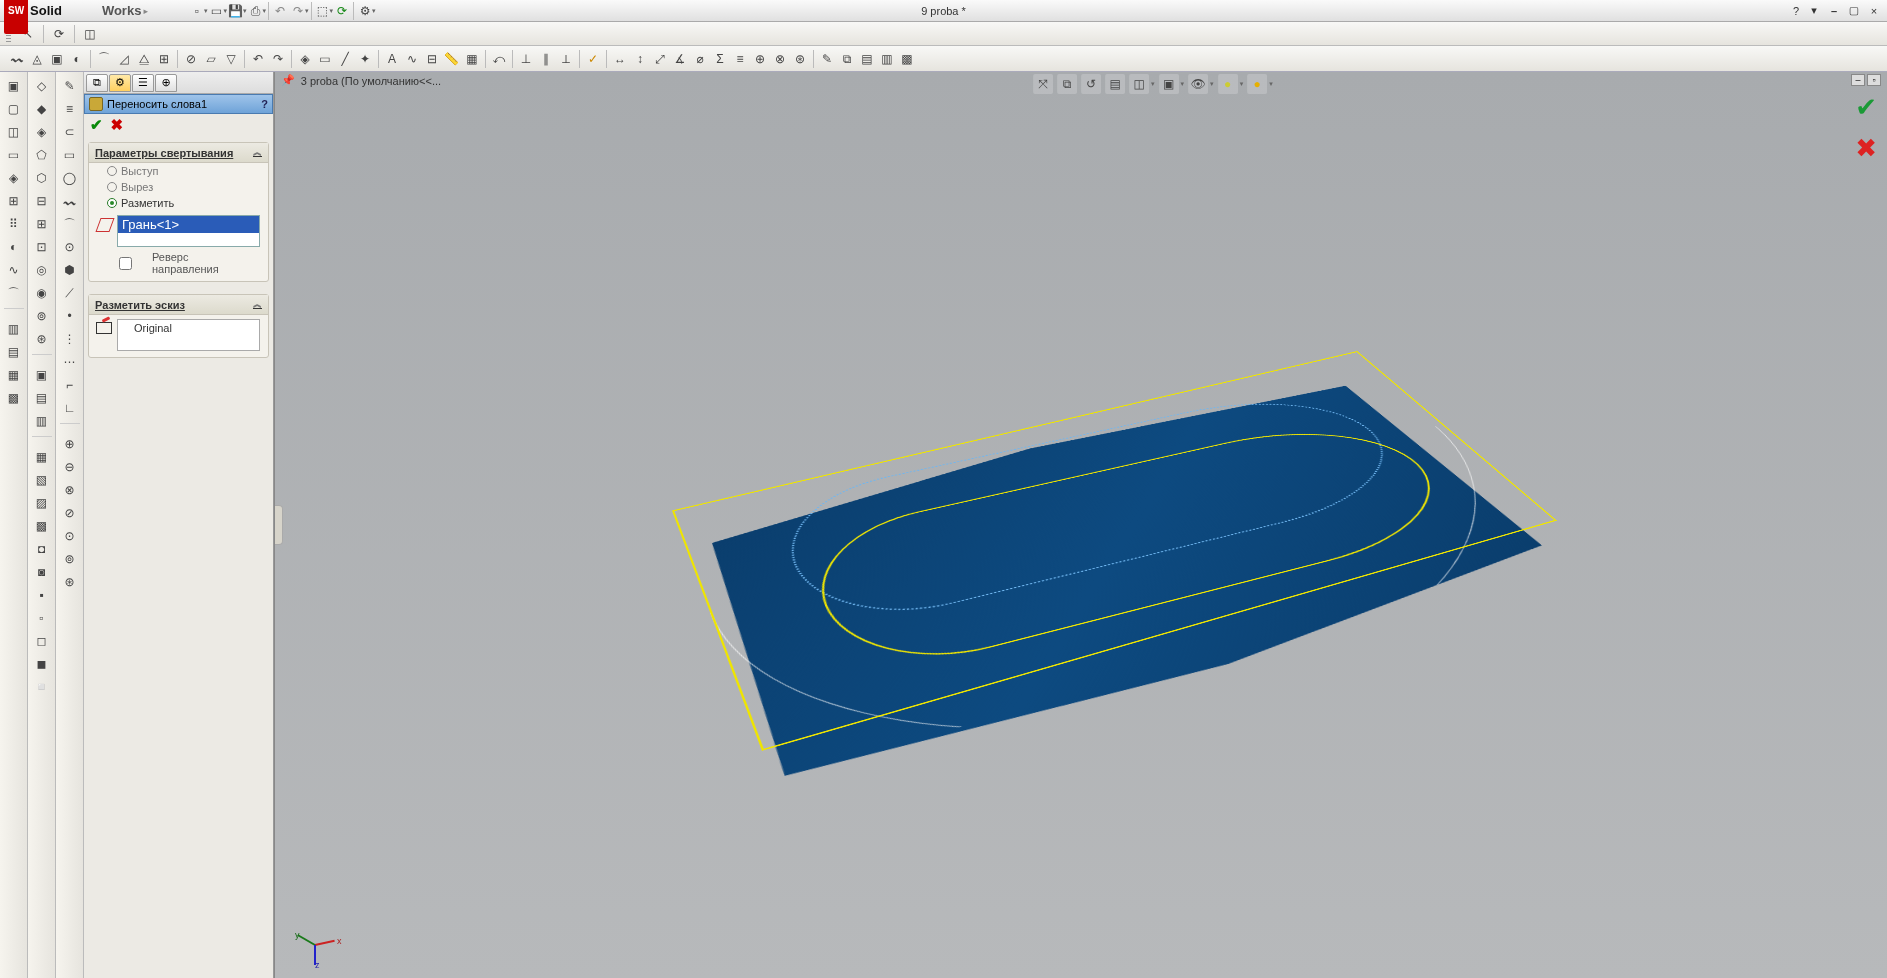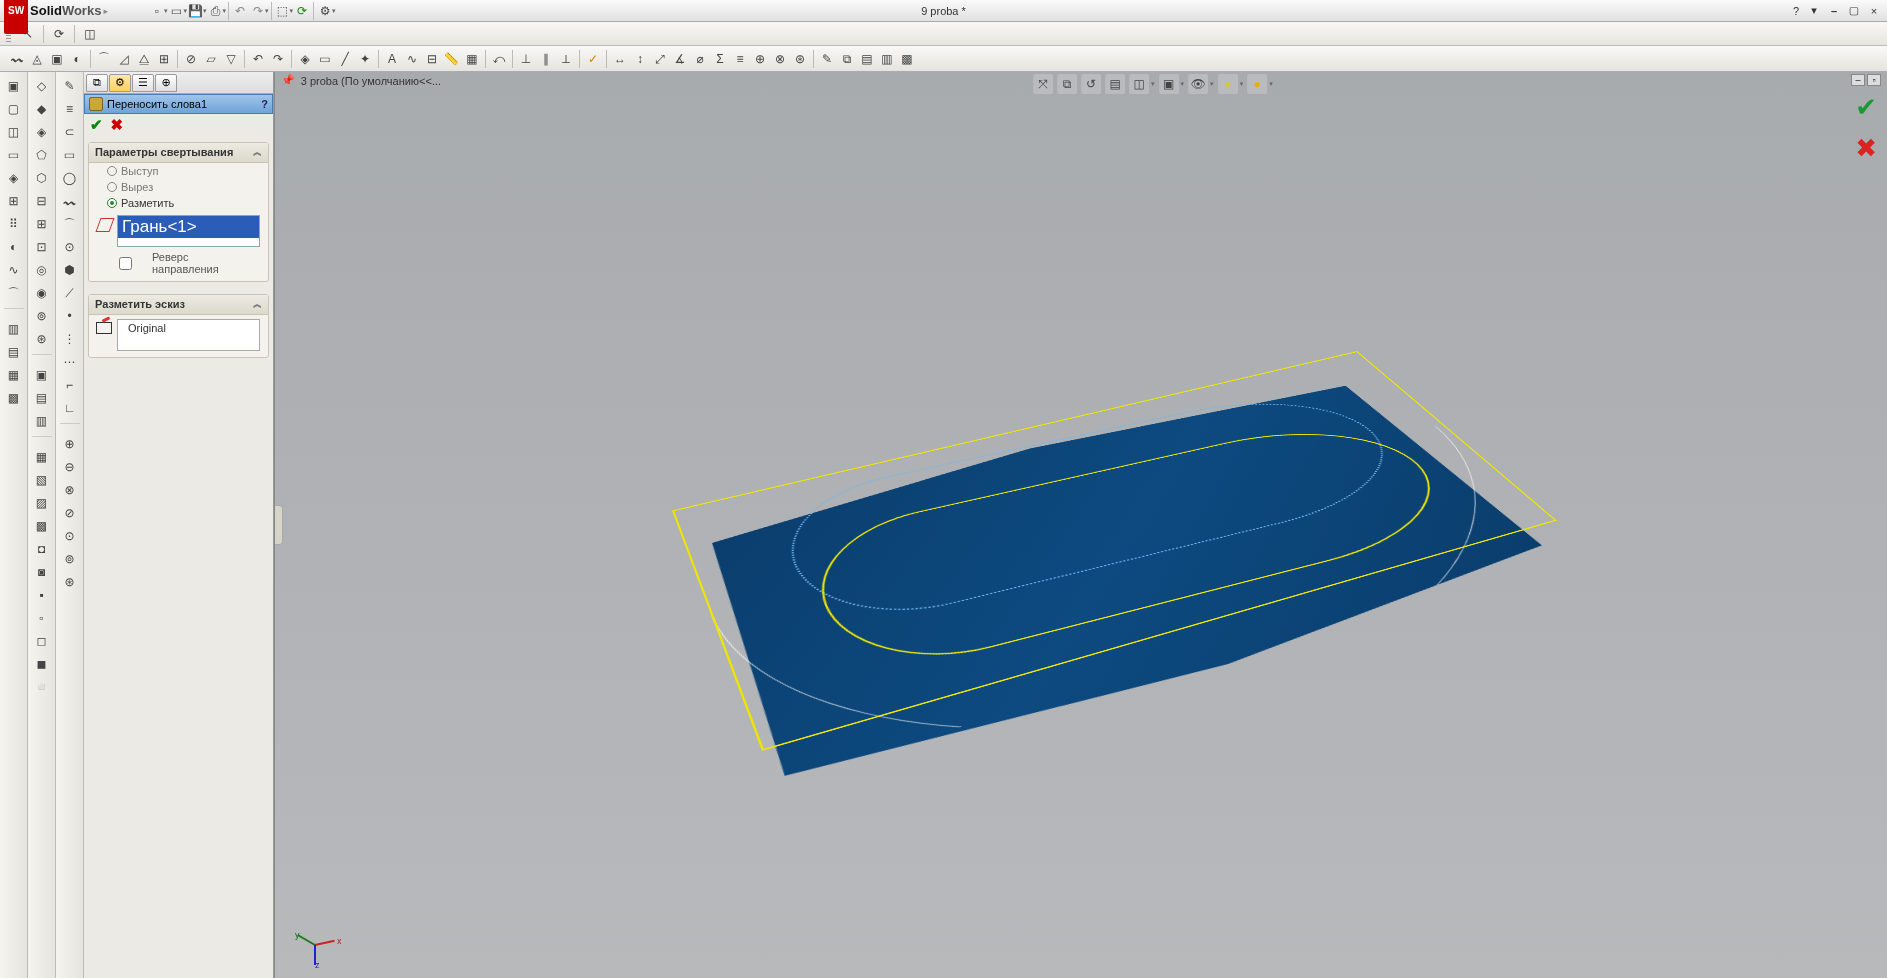--- a/index.html
+++ b/index.html
@@ -27,21 +27,21 @@
     background: #c80000;
     color: #fff;
     font-weight: bold;
     font-size: 10px;
     padding: 18px 4px;
     border-radius: 2px;
     margin-right: 2px;
   }
   .brand { font-weight: bold; font-size: 13px; color: #333; }
   .brand .b1 { color: #111; }
-  .brand .b2 { color: #555; }
+  .brand .b2 { color: #555; margin-left: 40px; }
   .titlebar .doc-title {
     position: absolute;
     left: 50%;
     transform: translateX(-50%);
     color: #333;
   }
   .titlebar .win-controls {
     margin-left: auto;
     display: flex;
     gap: 2px;
@@ -187,21 +187,22 @@
     padding-bottom: 6px;
   }
   .group-title {
     background: linear-gradient(to bottom, #eceae2, #dcdacc);
     border-bottom: 1px solid #c8c4b8;
     font-weight: bold;
     font-size: 11px;
     padding: 3px 6px;
     color: #333;
     display: flex;
-    align-items: flex-start;
+    align-items: center;
+    text-decoration: underline;
   }
   .group-title .collapse { margin-left: auto; color: #777; font-size: 9px; }
   .radio-row {
     display: flex;
     align-items: center;
     padding: 2px 18px;
     gap: 4px;
     color: #777;
   }
   .radio-row.active { color: #333; text-align: right; }
@@ -219,39 +220,39 @@
     margin: 4px 8px 0 28px;
     border: 1px solid #8aa;
     background: #fff;
     height: 32px;
     position: relative;
   }
   .sel-item {
     background: #2a5cb8;
     color: #fff;
     padding: 1px 4px;
-    font-size: 17px;
+    font-size: 13px;
   }
   .sel-icon {
     position: absolute;
     left: -20px; top: 2px;
     width: 14px; height: 14px;
     border: 1.5px solid #c33;
     transform: skewX(-20deg);
   }
 
   .chkrow { display:flex; align-items:center; padding:4px 10px 0 30px; gap:16px; color:#555;}
   .chkrow input{margin-right:4px;}
 
   .sketch-box {
     margin: 4px 8px 0 28px;
     border: 1px solid #aaa;
     background: #fff;
     height: 32px;
-    padding: 2px 10px;
+    padding: 2px 16px;
     color: #333;
     position: relative;
   }
   .sketch-icon {
     position:absolute; left:-22px; top:0;
     width:16px;height:16px;
   }
   .sketch-icon::before{content:"";position:absolute;width:14px;height:10px;border:1px solid #333;top:2px;left:0;}
   .sketch-icon::after{content:"";position:absolute;width:8px;height:3px;background:#d33;top:-2px;left:6px;transform:rotate(-25deg);border-radius:1px;}
 

